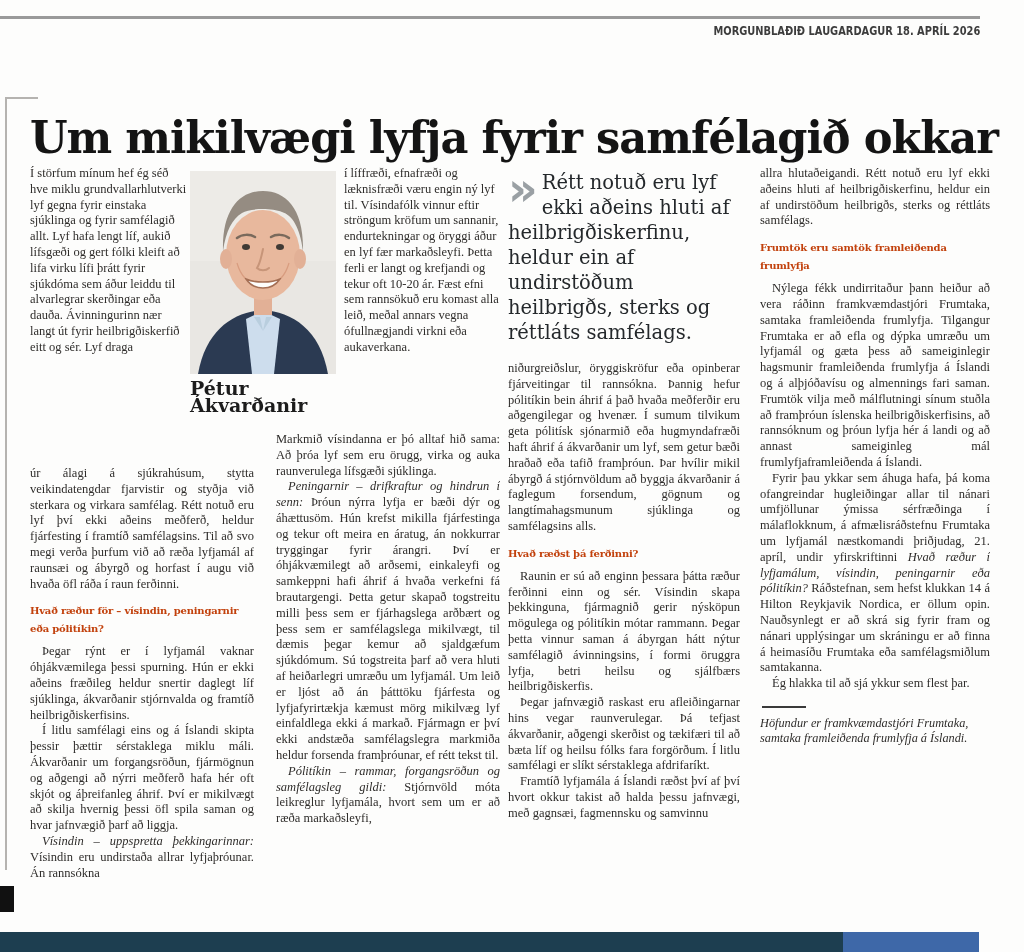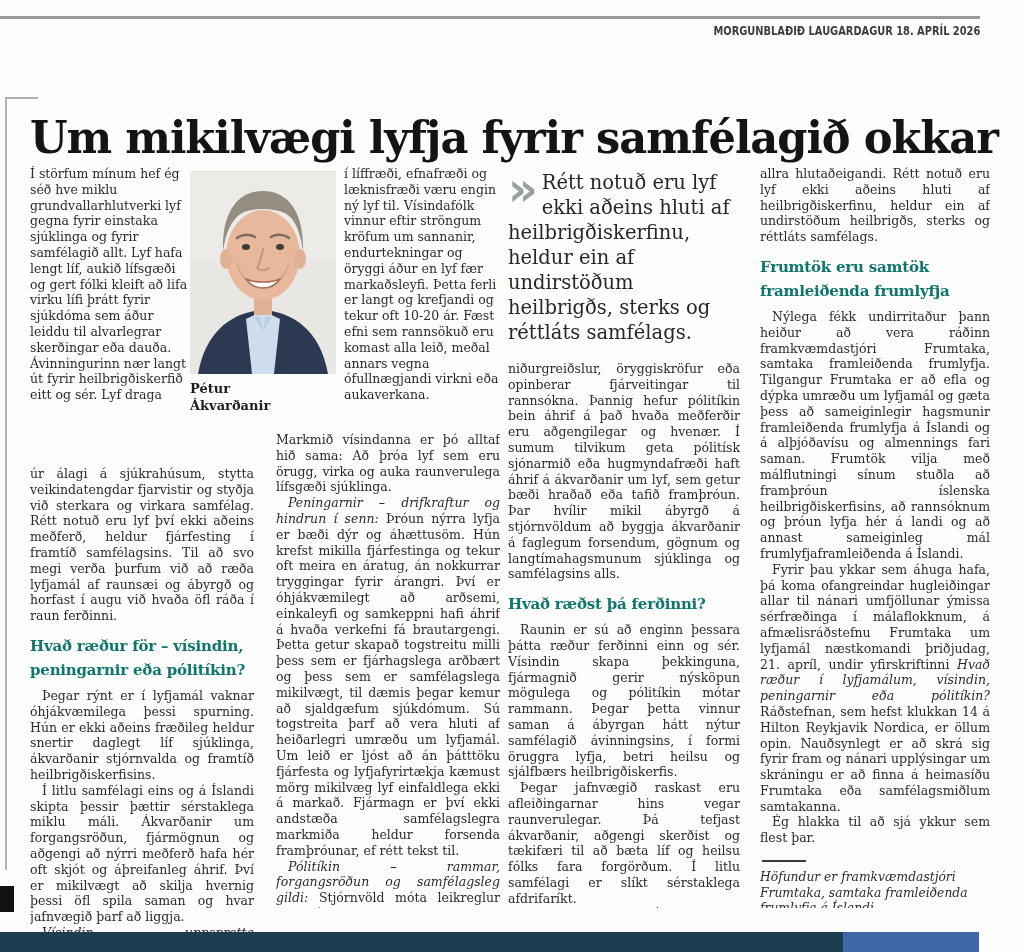--- a/index.html
+++ b/index.html
@@ -17,37 +17,37 @@
     position:absolute;left:30px;top:86px;width:960px;
     font-size:44px;font-weight:bold;color:#141414;letter-spacing:-1px;line-height:1.05;
     transform:scaleX(.98);transform-origin:0 50%;white-space:nowrap;
   }
   .edge-rule{position:absolute;left:5px;top:97px;width:2px;height:773px;background:#b5b3b0;}
   .edge-tick{position:absolute;left:5px;top:97px;width:33px;height:2px;background:#b5b3b0;}
   .edge-mark{position:absolute;left:0;top:886px;width:14px;height:26px;background:#111;}
 
   .col{position:absolute;overflow:hidden;font-size:12.5px;line-height:15.8px;text-align:justify;}
   .col.narrow{text-align:left;}
-  .col p{margin:0;}
+  .col p{margin:0;font-family:Liberation Serif, serif;}
   .col p.ind{text-indent:12px;}
   .lead-label{font-style:italic;}
   .section-h{
-    font-size:15px;line-height:24px;font-weight:bold;color:#0f766e;
+    font-size:10px;line-height:18px;font-weight:bold;color:#c2410c;
     margin:10px 0 6px 0;text-align:left;letter-spacing:-.2px;
   }
   #col1top{left:30px;top:166px;width:158px;height:266px;}
   #col2top{left:344px;top:166px;width:156px;height:266px;}
   #col1main{left:30px;top:430px;width:224px;height:478px;margin-top:36px;}
   #col2main{left:276px;top:432px;width:224px;height:476px;}
   #col3{left:508px;top:166px;width:232px;height:742px;}
   #col4{left:760px;top:166px;width:230px;height:742px;}
 
   .photo{position:absolute;left:190px;top:171px;width:146px;height:203px;background:#e9e7e3;}
   .photo svg{display:block;}
-  .caption{position:absolute;left:190px;top:380px;width:150px;font-weight:bold;font-size:13px;line-height:17px;color:#1c1c1c;}
+  .caption{position:absolute;left:190px;top:380px;width:150px;font-weight:bold;font-size:19px;line-height:17px;color:#1c1c1c;}
   .caption span{display:block;}
 
   .pullquote{font-size:19.5px;line-height:25px;color:#24282b;text-align:left;margin:4px 0 16px 0;}
   .pq-marker{
     float:left;font-size:46px;line-height:34px;color:#9aa0a4;margin:2px 8px 0 0;
     font-family:"DejaVu Sans","Liberation Sans",sans-serif;font-weight:bold;letter-spacing:-4px;
   }
   .byline{margin-top:14px;text-align:left;}
   .byline-rule{width:44px;height:2px;background:#3a3a3a;margin:0 0 8px 2px;}
   .byline p{font-style:italic;font-size:12.3px;line-height:15.5px;margin:0;}

